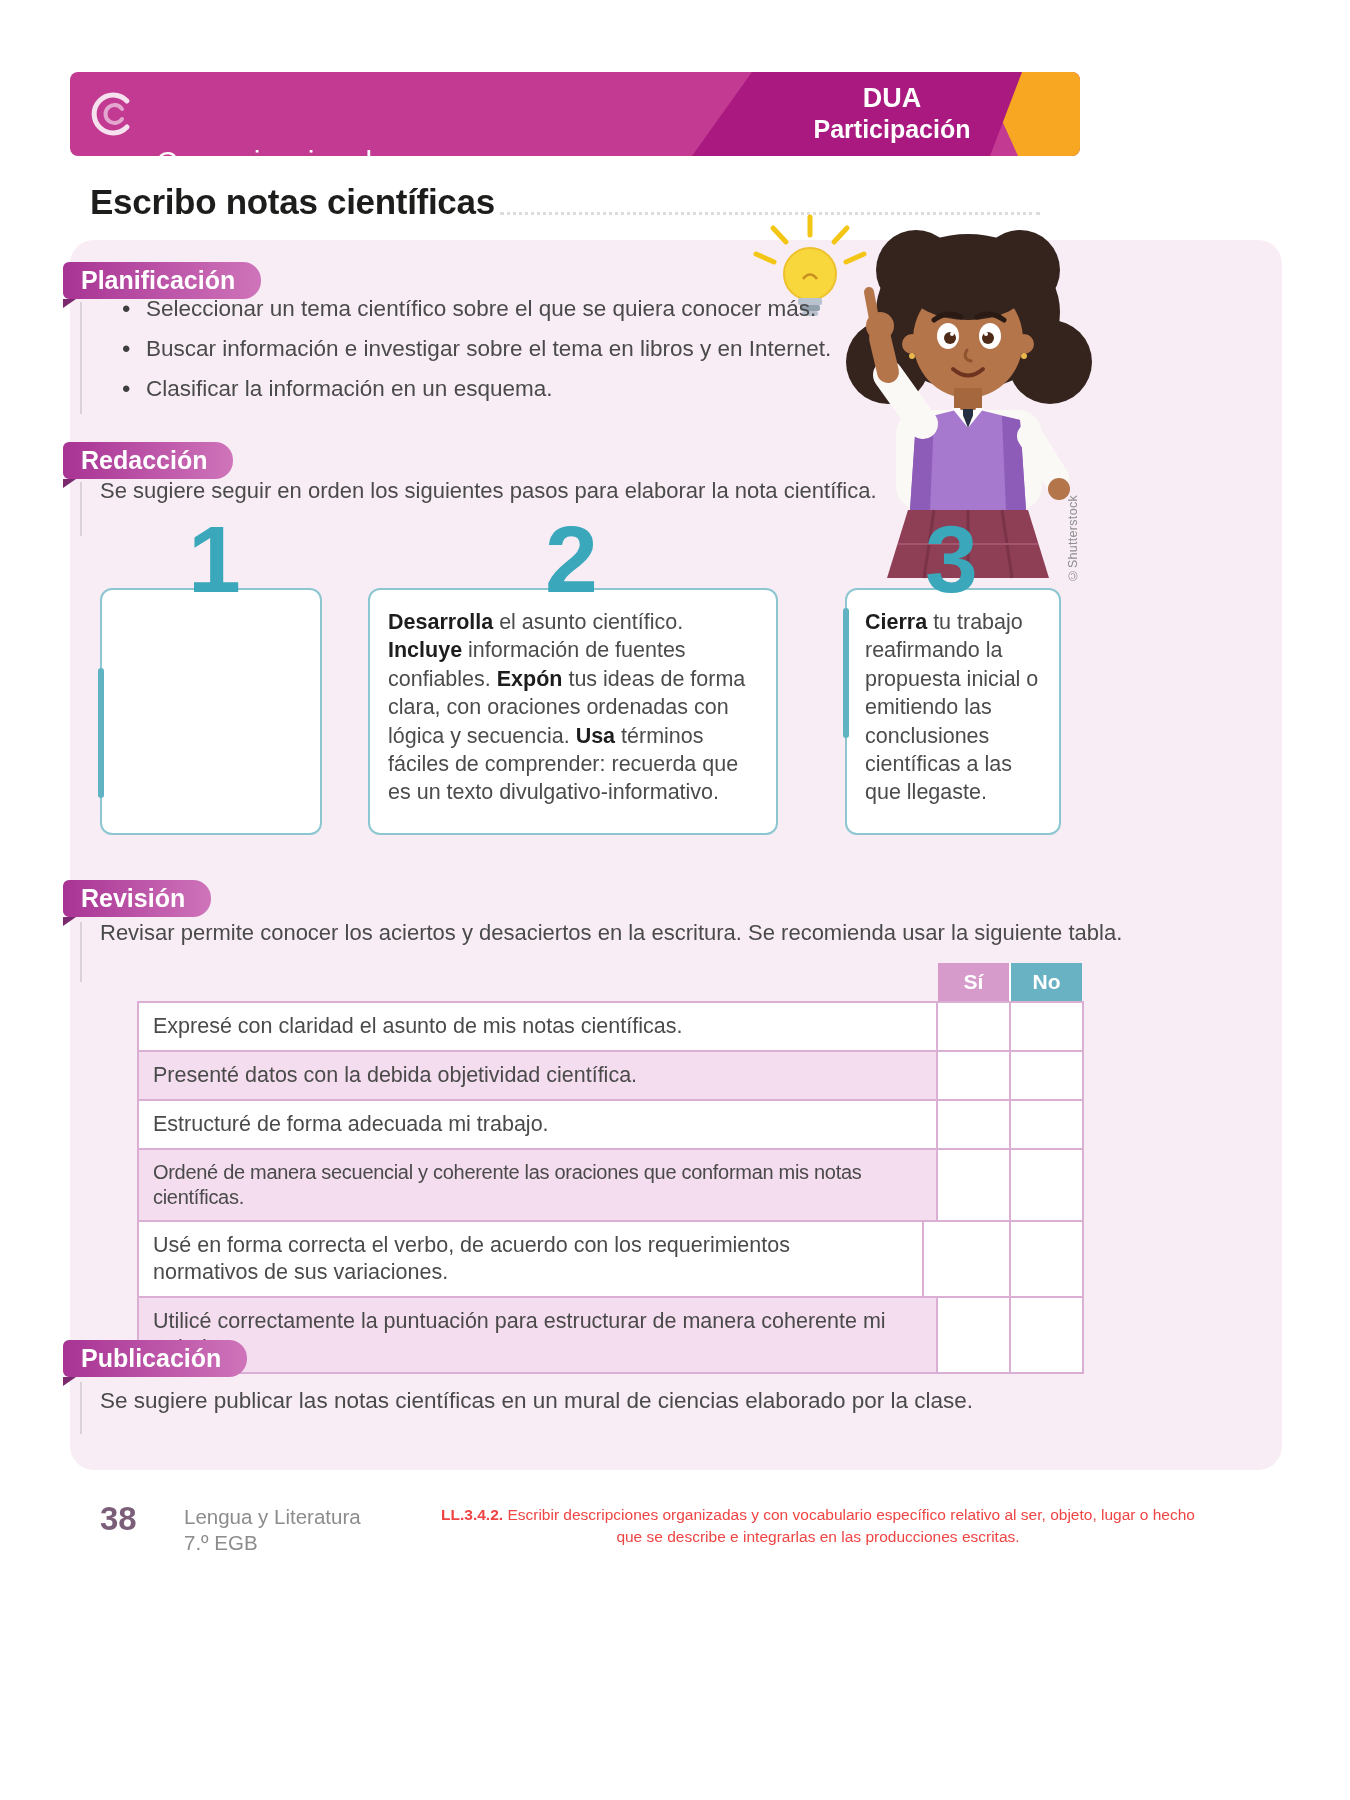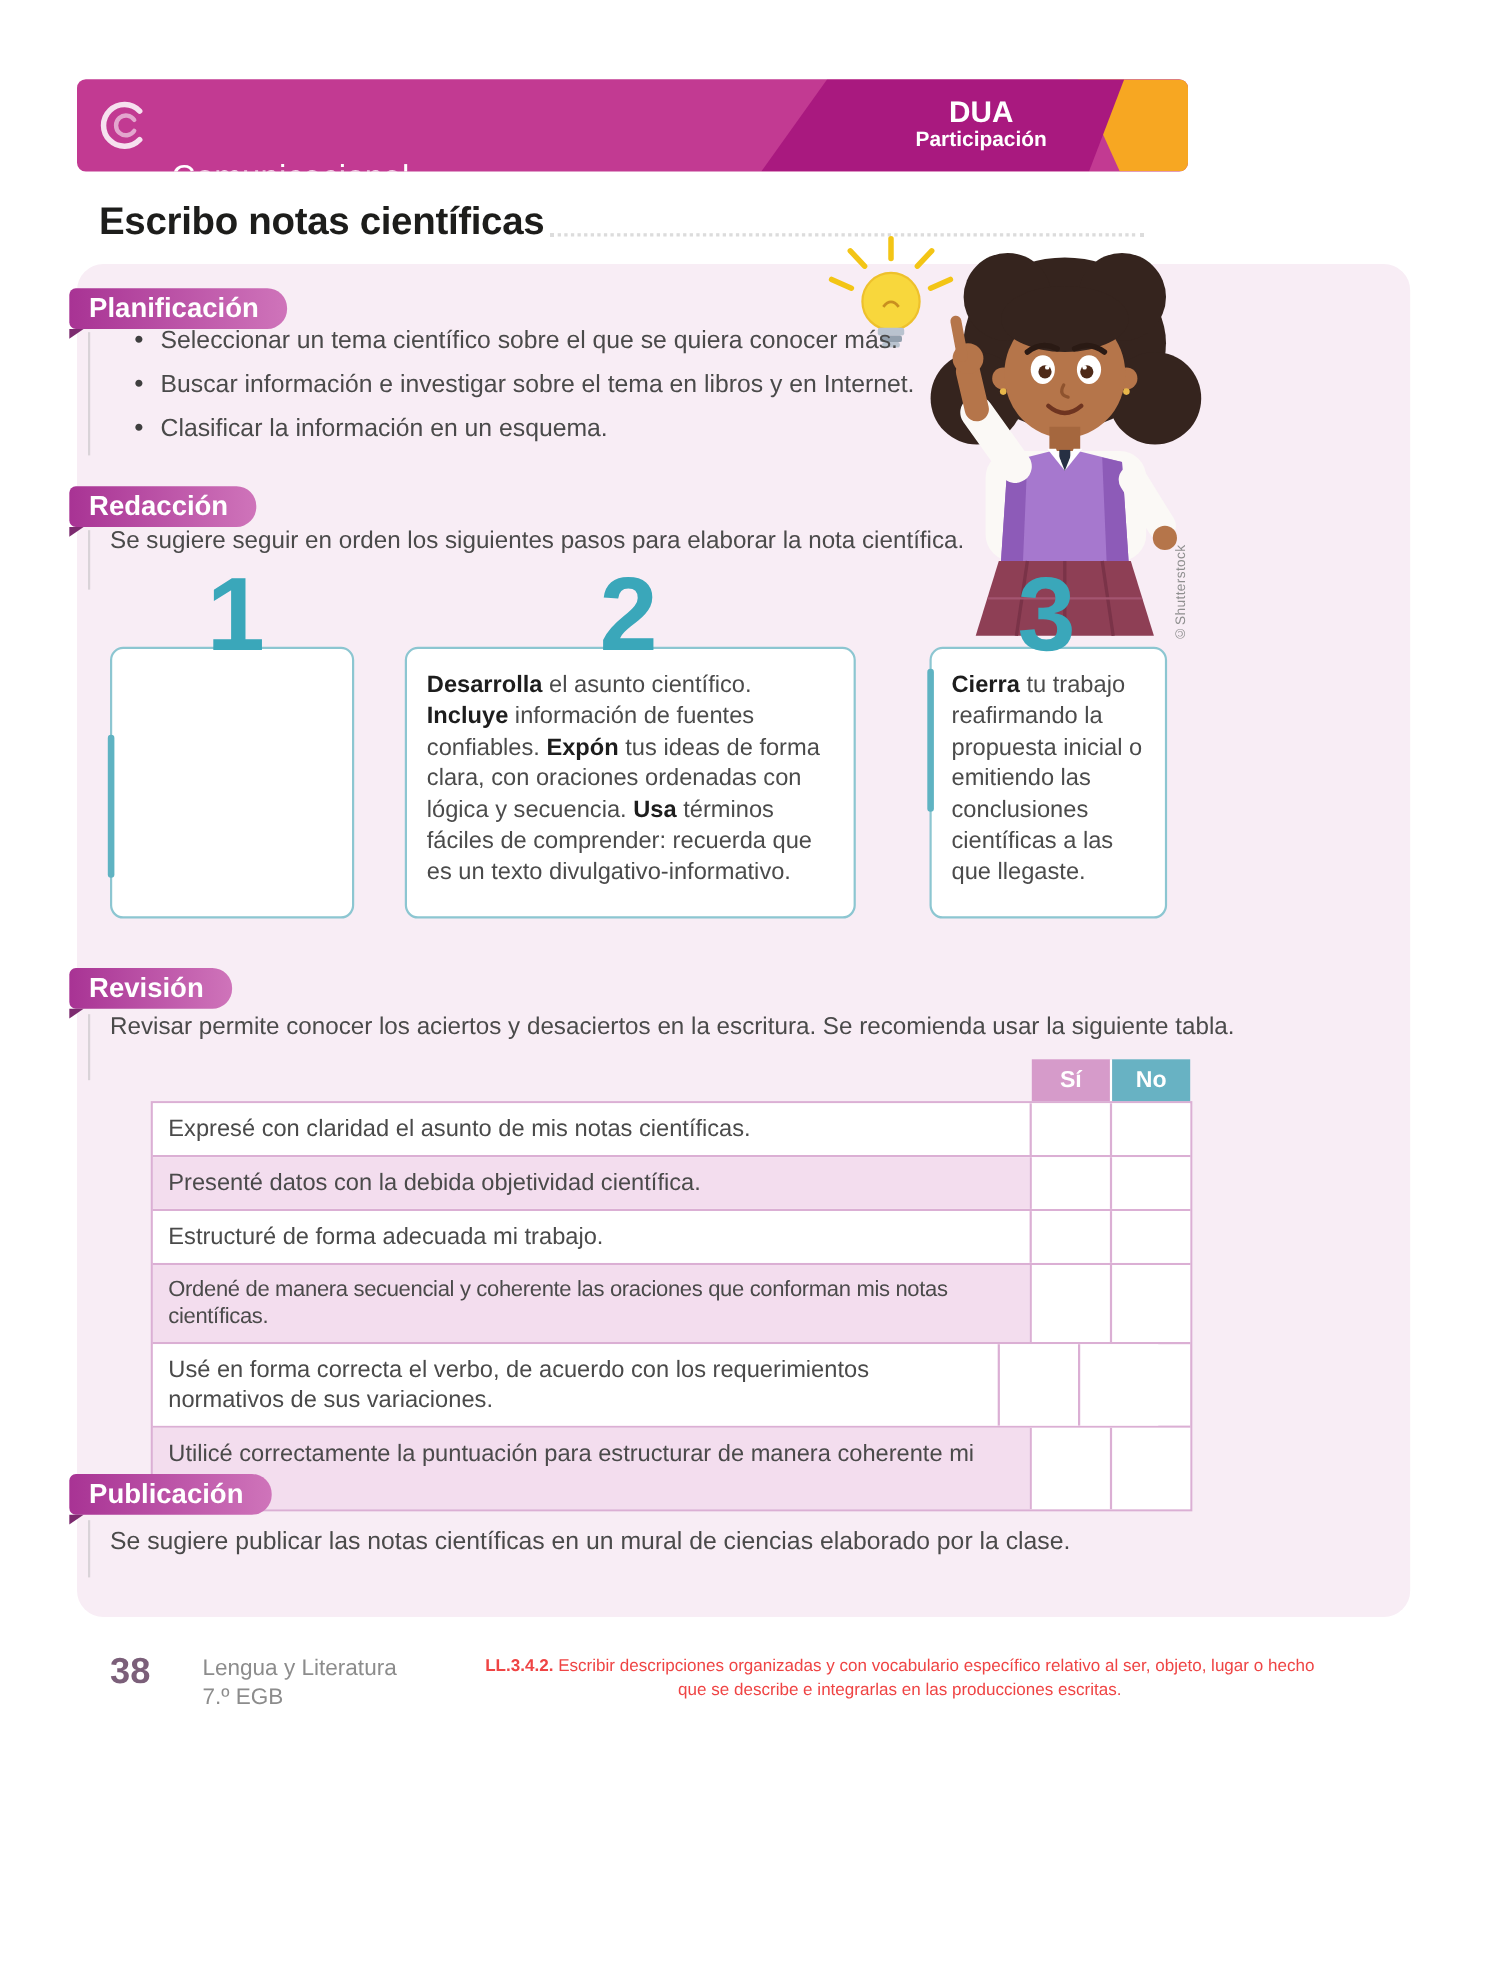--- a/index.html
+++ b/index.html
@@ -20,21 +20,21 @@
     clip-path:polygon(0 0, 100% 0, 100% 100%, 38% 100%);
   }
   .dua-badge {
     position:absolute; right:58px; top:0; width:330px; height:100%;
     background:#a9197f;
     clip-path:polygon(60px 0, 100% 0, calc(100% - 32px) 100%, 0 100%);
     display:flex; flex-direction:column; justify-content:center;
     padding-left:70px; box-sizing:border-box; text-align:center; color:#fff;
   }
   .dua-title { font-size:27px; font-weight:bold; line-height:1.1; }
-  .dua-sub   { font-size:19px; font-weight:bold; line-height:1.2; }
+  .dua-sub   { font-size:25px; font-weight:bold; line-height:1.2; }
   .brand-logo { position:absolute; left:20px; top:18px; width:48px; height:48px; }
   .brand-text {
     position:absolute; left:86px; top:50%; transform:translateY(-50%);
     color:#fff; font-size:30px; font-weight:normal; letter-spacing:.2px;margin-top:48px;
   }
   
   .page-title {
     position:absolute; left:90px; top:182px; margin:0;
     font-size:35px; font-weight:700; color:#1d1d1b; letter-spacing:-.3px;
   }
@@ -108,21 +108,21 @@
   }
   .checklist { position:absolute; left:100px; top:963px; width:947px; z-index:2;margin-left:37px; }
   .chk-header { display:flex; justify-content:flex-end; padding-right:2px; }
   .th {
     width:71px; height:38px; line-height:38px; text-align:center;
     color:#fff; font-size:21px; font-weight:bold;
   }
   .th-si { background:#d69bca; border-right:2px solid #fff; }
   .th-no { background:#68b2c3; }
   .chk-body { border:2px solid #dbafd4; background:#fff; }
-  .trow { display:flex; border-bottom:2px solid #dbafd4; min-height:47px; }
+  .trow { display:flex; border-bottom:2px solid #dbafd4; min-height:47px;justify-content:space-between; }
   .trow:last-child { border-bottom:none; }
   .trow .q {
     flex:1; padding:10px 14px; font-size:21.5px; line-height:1.25;
     color:#4a4a4a; background:#fff; display:flex; align-items:center;
   }
   .trow.alt .q { background:#f3ddee; }
   .trow .a { width:71px; background:#fff; border-left:2px solid #dbafd4; }
   .trow .q.tight { font-size:20px; letter-spacing:-.3px; }
   
   .publicacion-text {

